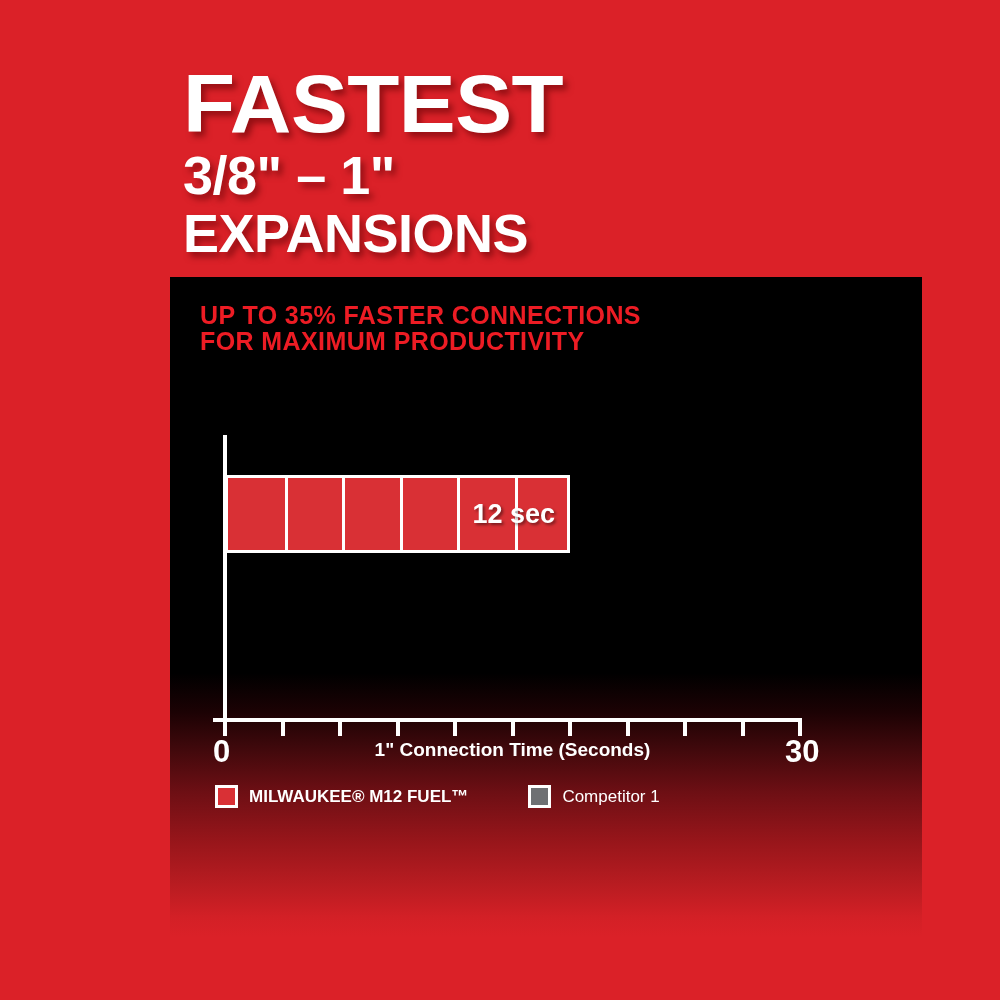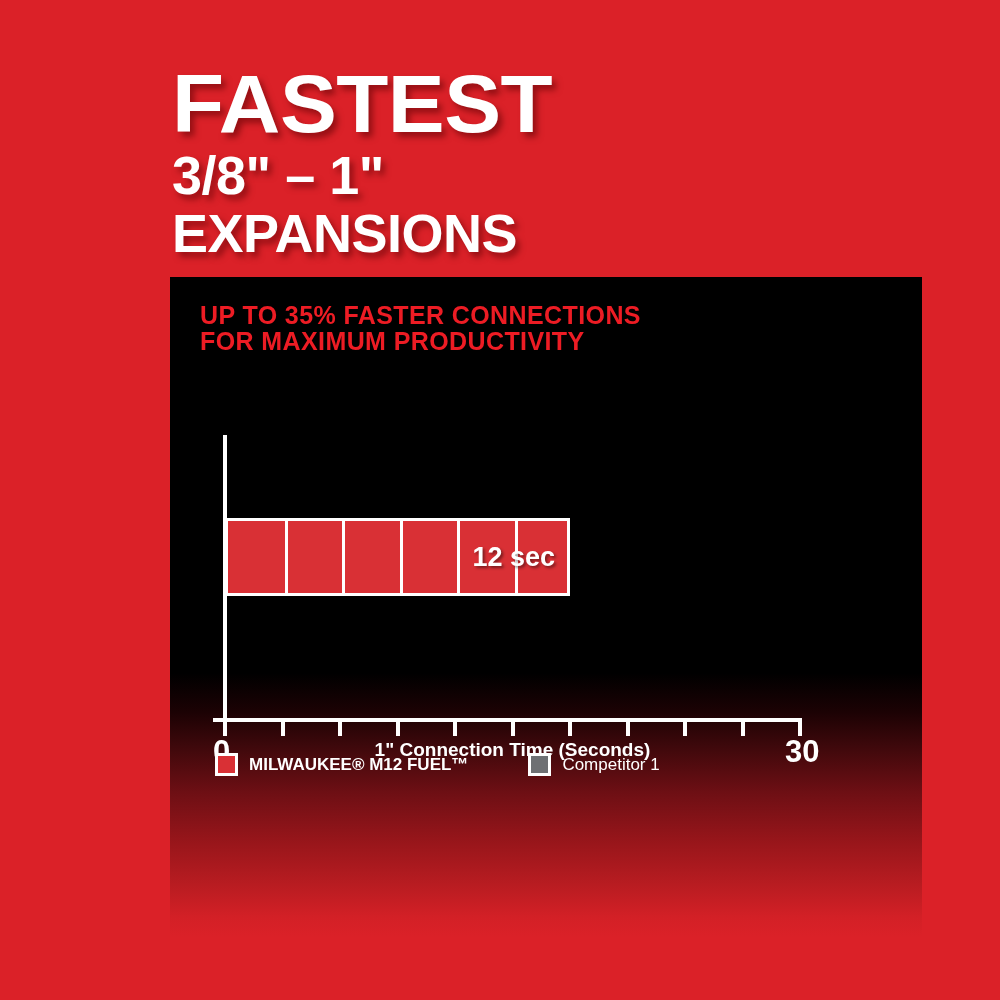--- a/index.html
+++ b/index.html
@@ -15,21 +15,21 @@
     position: relative;
     width: 1000px;
     height: 1000px;
     background: #db2128;
     overflow: hidden;
   }
 
   
   .headline {
     position: absolute;
-    left: 172px;
+    left: 183px;
     top: 62px;
     width: 700px;
   }
   .headline-line {
     color: #ffffff;
     font-family: "Liberation Sans Narrow", "Liberation Sans", sans-serif;
     font-weight: bold;
     font-stretch: condensed;
     letter-spacing: -0.5px;
     text-shadow: 4px 5px 6px rgba(90, 0, 4, 0.55);
@@ -151,21 +151,21 @@
 
   
   .bar {
     position: absolute;
     left: 0;
     height: 78px;
     border: 3px solid #ffffff;
     box-sizing: border-box;
     overflow: hidden;
   }
-  .bar.red   { top: 40px;  background: #d93035; margin-top: 43px; }
+  .bar.red   { top: 40px;  background: #d93035; }
   .bar.grey  { top: 155px; background: #6e7073; }
 
   .seg-line {
     position: absolute;
     top: 0;
     width: 3px;
     height: 100%;
     background: #ffffff;
     margin-left: -1px;
   }
@@ -182,21 +182,21 @@
     line-height: 28px;
     text-shadow: 2px 2px 3px rgba(0,0,0,0.45);
     white-space: nowrap;
     z-index: 3;
   }
 
   
   .legend {
     position: absolute;
     left: 45px;
-    top: 476px;
+    top: 508px;
     display: flex;
     align-items: flex-start;
   }
   .legend-item {
     display: flex;
     align-items: center;
     margin-right: 60px;
   }
   .legend-swatch {
     width: 23px;

